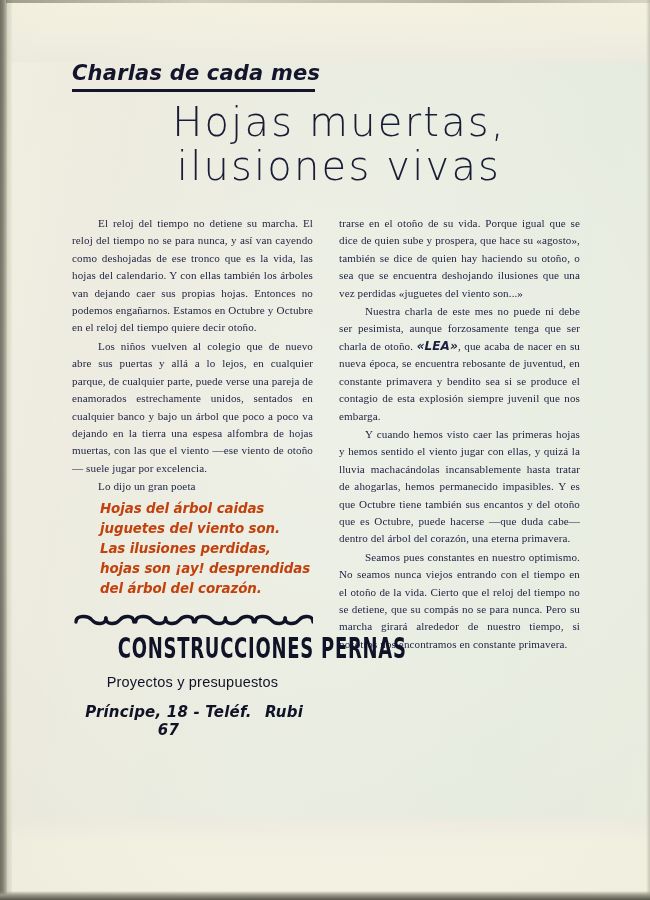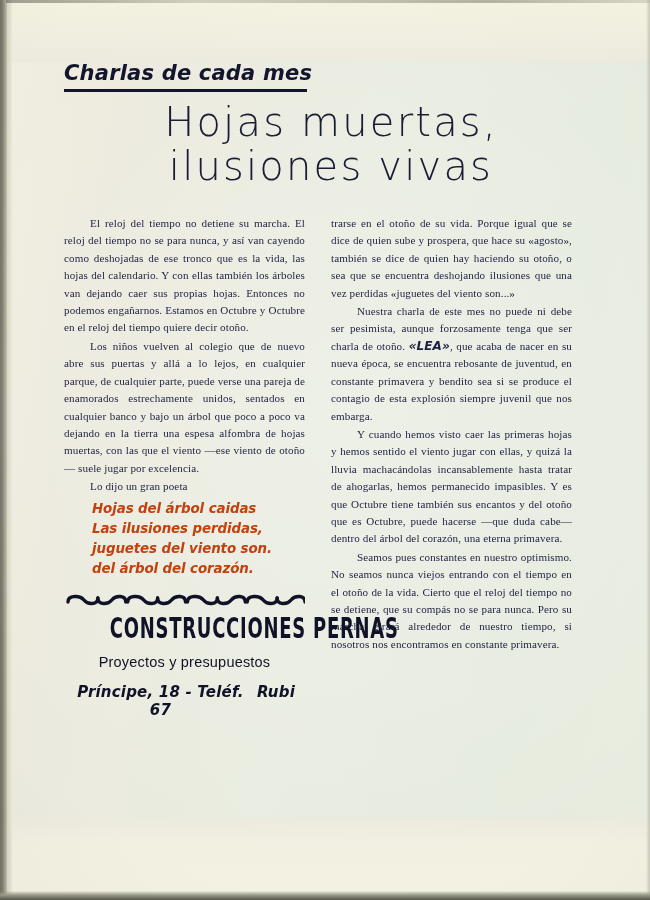--- a/index.html
+++ b/index.html
@@ -83,21 +83,21 @@
   .edge-right {
     position: absolute;
     right: 0; top: 0;
     width: 4px; height: 900px;
     background: linear-gradient(90deg, rgba(200,198,182,0) 0%, rgba(165,163,145,.55) 100%);
   }
 
   
   .content {
     position: absolute;
-    left: 64px;
+    left: 72px;
     top: 62px;
     width: 508px;
     color: #181a32;
   }
 
   
   .kicker {
     font-family: "DejaVu Sans", sans-serif;
     font-style: italic;
     font-weight: bold;
@@ -254,22 +254,23 @@
     <div class="columns">
 
       <div class="col">
 
         <p class="body-p">El reloj del tiempo no detiene su marcha. El reloj del tiempo no se para nunca, y así van cayendo como deshojadas de ese tronco que es la vida, las hojas del calendario. Y con ellas también los árboles van dejando caer sus propias hojas. Entonces no podemos engañarnos. Estamos en Octubre y Octubre en el reloj del tiempo quiere decir otoño.</p>
         <p class="body-p">Los niños vuelven al colegio que de nuevo abre sus puertas y allá a lo lejos, en cualquier parque, de cualquier parte, puede verse una pareja de enamorados estrechamente unidos, sentados en cualquier banco y bajo un árbol que poco a poco va dejando en la tierra una espesa alfombra de hojas muertas, con las que el viento —ese viento de otoño— suele jugar por excelencia.</p>
         <p class="body-p">Lo dijo un gran poeta</p>
 
         <div class="poem">
           <span>Hojas del árbol caidas</span>
+          <span>juguetes del viento son.</span>
           <span>Las ilusiones perdidas,</span>
-          <span>juguetes del viento son.</span>
+          <span>hojas son ¡ay! desprendidas</span>
           <span>del árbol del corazón.</span>
         </div>
 
 
         <div class="advert">
 
           <div class="ornament">
             <svg width="242" height="20" viewBox="0 0 242 20" aria-hidden="true">
               <g fill="none" stroke="#101227" stroke-width="3.4" stroke-linecap="round">
                 <g>

